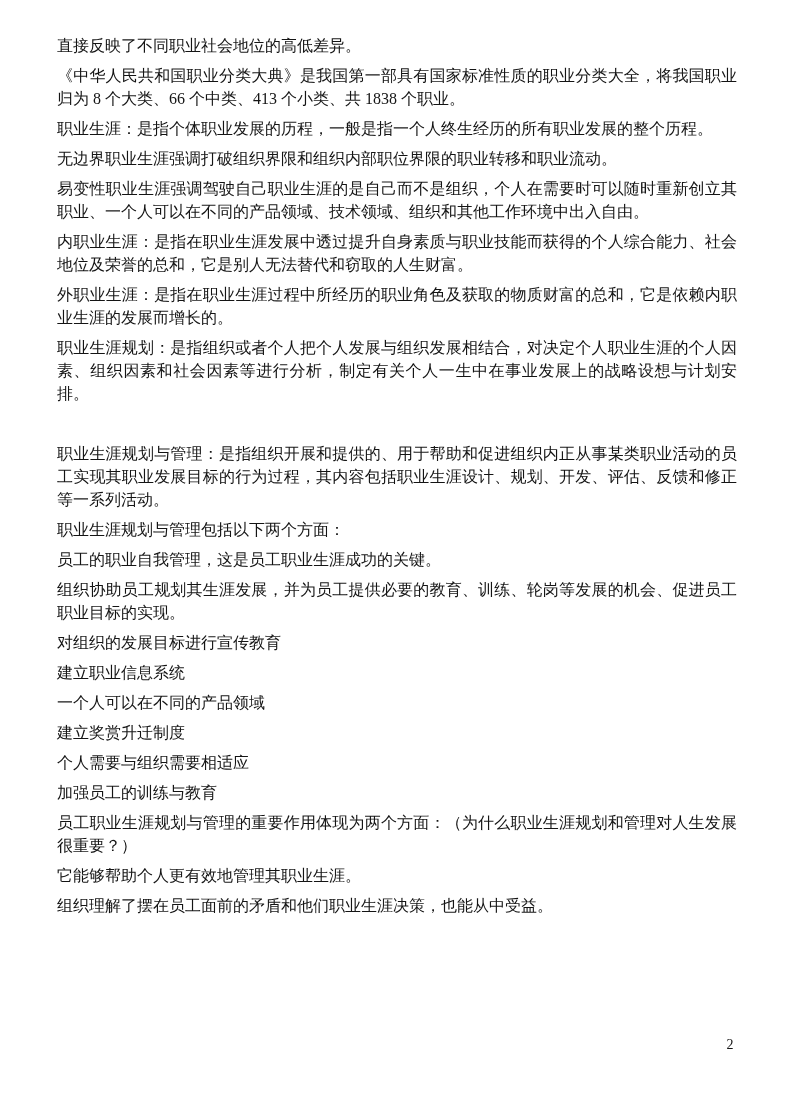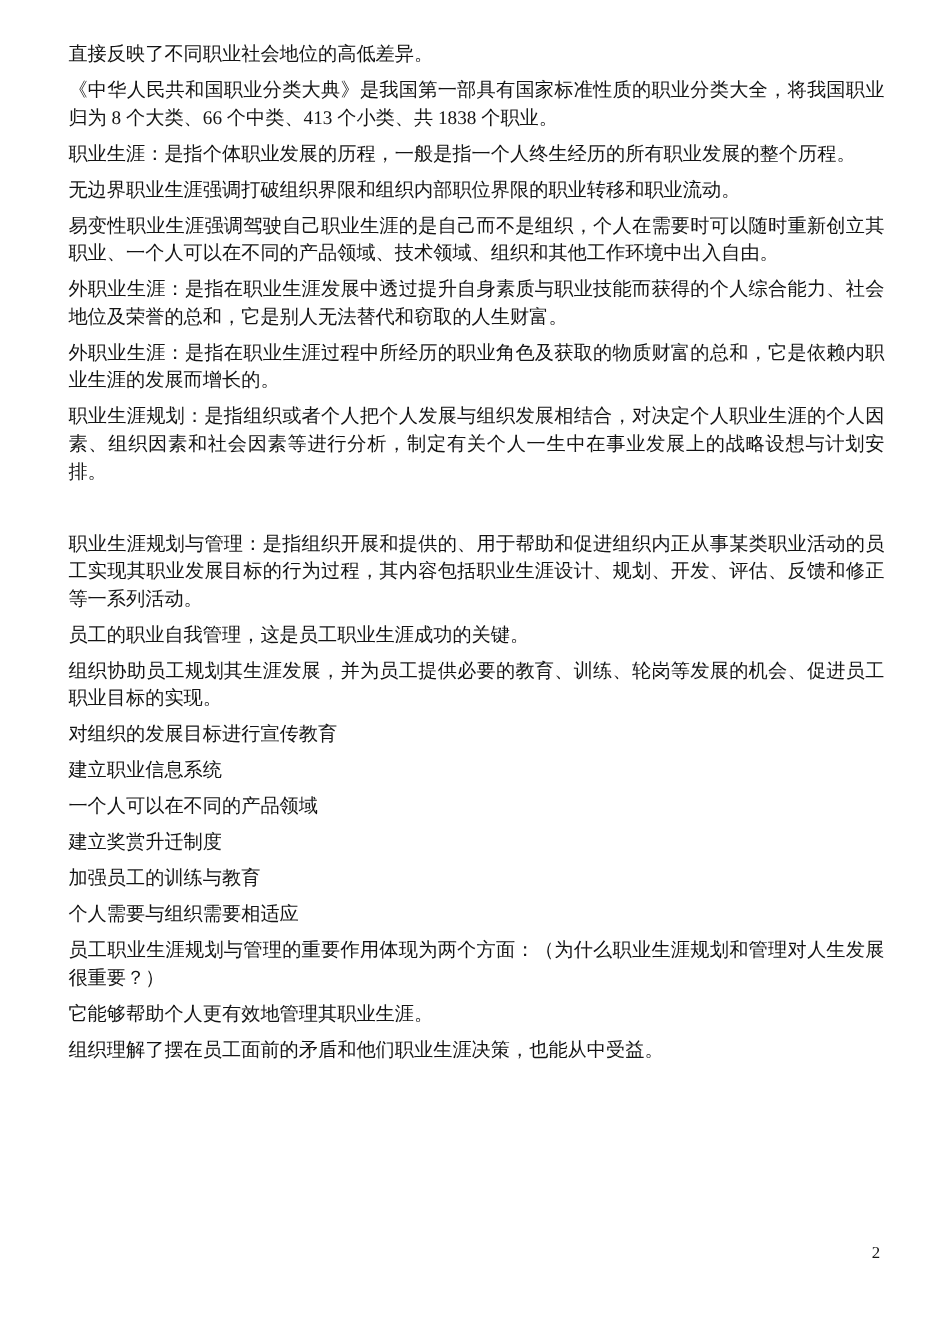--- a/index.html
+++ b/index.html
@@ -48,31 +48,32 @@
 </head>
 <body>
 
 <div class="page">
   <div class="content">
     <p>直接反映了不同职业社会地位的高低差异。</p>
     <p>《中华人民共和国职业分类大典》是我国第一部具有国家标准性质的职业分类大全，将我国职业归为 8 个大类、66 个中类、413 个小类、共 1838 个职业。</p>
     <p>职业生涯：是指个体职业发展的历程，一般是指一个人终生经历的所有职业发展的整个历程。</p>
     <p>无边界职业生涯强调打破组织界限和组织内部职位界限的职业转移和职业流动。</p>
     <p>易变性职业生涯强调驾驶自己职业生涯的是自己而不是组织，个人在需要时可以随时重新创立其职业、一个人可以在不同的产品领域、技术领域、组织和其他工作环境中出入自由。</p>
-    <p>外职业生涯：是指在职业生涯发展中透过提升自身素质与职业技能而获得的个人综合能力、社会地位及荣誉的总和，它是别人无法替代和窃取的人生财富。</p>
+    <p>内职业生涯：是指在职业生涯发展中透过提升自身素质与职业技能而获得的个人综合能力、社会地位及荣誉的总和，它是别人无法替代和窃取的人生财富。</p>
     <p>外职业生涯：是指在职业生涯过程中所经历的职业角色及获取的物质财富的总和，它是依赖内职业生涯的发展而增长的。</p>
     <p>职业生涯规划：是指组织或者个人把个人发展与组织发展相结合，对决定个人职业生涯的个人因素、组织因素和社会因素等进行分析，制定有关个人一生中在事业发展上的战略设想与计划安排。</p>
     <p class="blank"></p>
     <p>职业生涯规划与管理：是指组织开展和提供的、用于帮助和促进组织内正从事某类职业活动的员工实现其职业发展目标的行为过程，其内容包括职业生涯设计、规划、开发、评估、反馈和修正等一系列活动。</p>
+    <p>职业生涯规划与管理包括以下两个方面：</p>
     <p>员工的职业自我管理，这是员工职业生涯成功的关键。</p>
     <p>组织协助员工规划其生涯发展，并为员工提供必要的教育、训练、轮岗等发展的机会、促进员工职业目标的实现。</p>
     <p>对组织的发展目标进行宣传教育</p>
     <p>建立职业信息系统</p>
     <p>一个人可以在不同的产品领域</p>
     <p>建立奖赏升迁制度</p>
+    <p>个人需要与组织需要相适应</p>
     <p>加强员工的训练与教育</p>
-    <p>个人需要与组织需要相适应</p>
     <p>员工职业生涯规划与管理的重要作用体现为两个方面：（为什么职业生涯规划和管理对人生发展很重要？）</p>
     <p>它能够帮助个人更有效地管理其职业生涯。</p>
     <p>组织理解了摆在员工面前的矛盾和他们职业生涯决策，也能从中受益。</p>
   </div>
   <div class="page-number">2</div>
 </div>
 
 </body></html>

